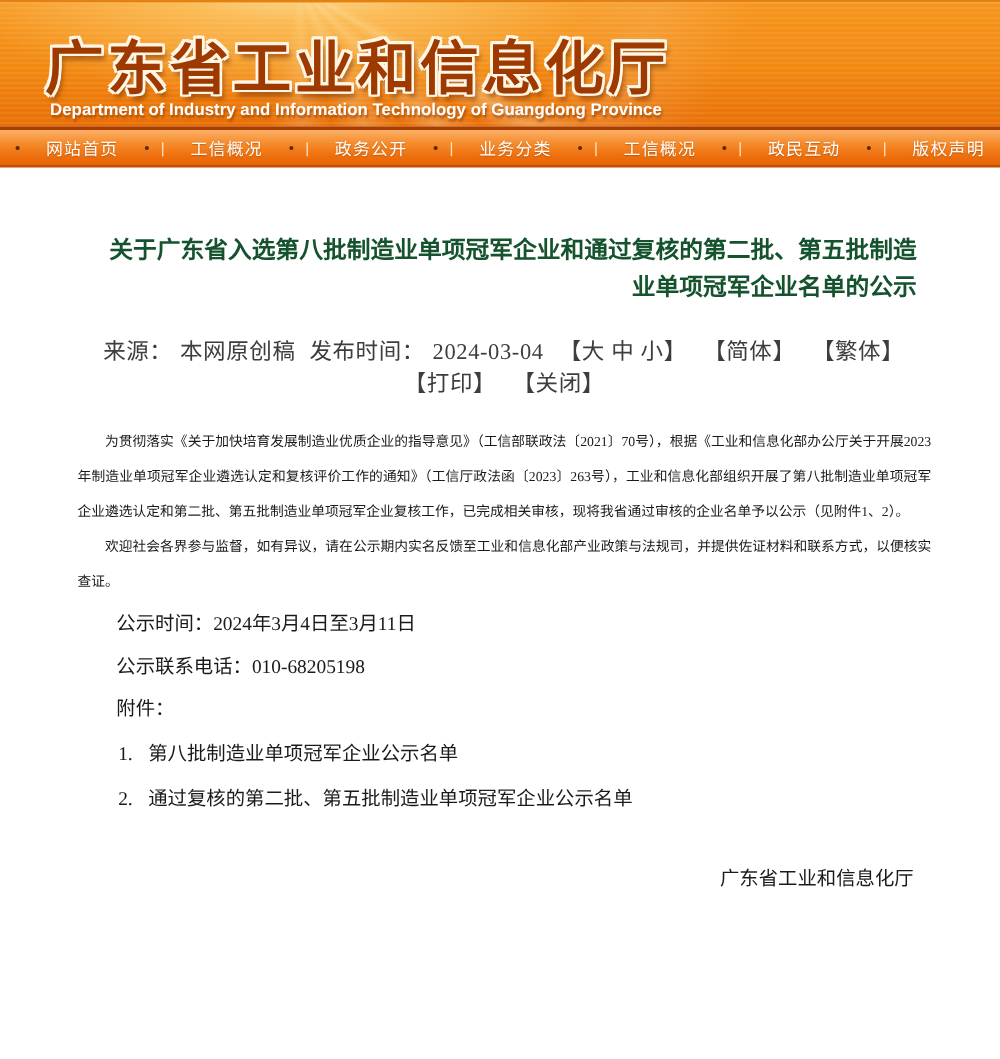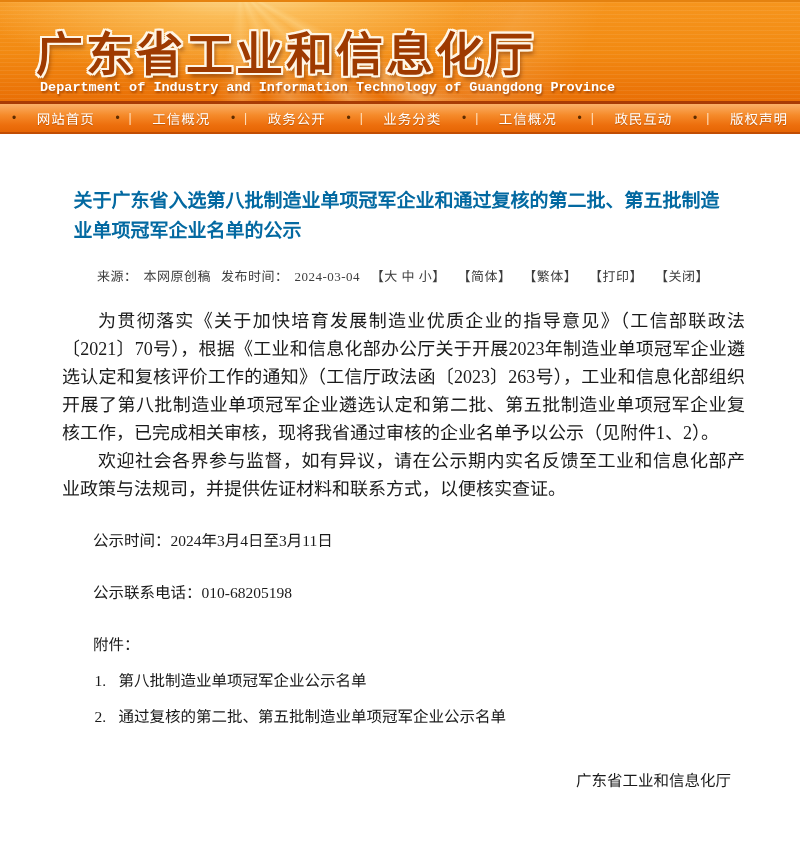--- a/index.html
+++ b/index.html
@@ -24,21 +24,21 @@
     color:#9e3a00;
     text-shadow:
       -2px -2px 0 #fff6e6, 0 -2px 0 #fff6e6, 2px -2px 0 #fff6e6,
       -2px 0 0 #fff6e6, 2px 0 0 #fff6e6,
       -2px 2px 0 #fff6e6, 0 2px 0 #fff6e6, 2px 2px 0 #fff6e6,
       3px 5px 4px rgba(110,40,0,0.55);
     white-space:nowrap;
   }
   .banner-subtitle{
     position:absolute; left:40px; top:78px;
-    font-family:Liberation Mono, monospace;
+    font-family:Liberation Sans, sans-serif;
     font-size:13.5px; font-weight:bold; color:#ffffff;
     text-shadow:1px 2px 2px rgba(150,60,0,0.75);
     white-space:nowrap;
   }
   .banner-divider{ height:3px; background:#a83c05; }
 
   
   .nav{
     height:30px; display:flex; align-items:center; justify-content:space-between;
     padding:0 12px;
@@ -50,34 +50,34 @@
     color:#ffffff; text-decoration:none; cursor:pointer;
     text-shadow:0 1px 1px rgba(160,70,0,0.6); letter-spacing:1px;
   }
   .nav .sep{ display:flex; align-items:center; gap:9px; }
   .nav .dot{ color:#5d2c00; font-size:12px; font-style:normal; }
   .nav .bar{ color:#ffe3c4; font-size:12px; font-style:normal; }
 
   
   .article{ padding:52px 55px 0 62px; color:#1a1a1a; }
   .article-title{
-    max-width:660px; margin:0 auto; text-align:left;
+    max-width:660px; margin:0 auto; text-align:right;
     font-family:"Liberation Sans", sans-serif;
-    font-size:19px; font-weight:bold; line-height:30px; color:#0369a1;
+    font-size:19px; font-weight:bold; line-height:30px; color:#14532d;
   }
   .meta{
     margin-top:20px; text-align:center;
-    font-size:13px; color:#3d3d3d; letter-spacing:0.5px;
+    font-size:18px; color:#3d3d3d; letter-spacing:0.5px;
   }
   .meta .seg{ margin:0 3px; }
   .meta .tool{ margin:0 4px; cursor:pointer; color:#3d3d3d; }
 
-  .body-text{ margin-top:22px; font-size:18px; line-height:28px; }
+  .body-text{ margin-top:22px; font-size:11px; line-height:28px; }
   .body-text p{ text-indent:2em; text-align:justify; }
-  .line{ text-indent:2em; margin-top:24px; font-size:15.5px; line-height:28px; }
+  .line{ text-indent:2em; margin-top:6px; font-size:15.5px; line-height:28px; }
   .spaced{ }
   .att-item{ display:flex; margin-top:8px; font-size:15.5px; line-height:28px; padding-left:2.1em; }
   .att-item .num{ margin-right:0.8em; }
 
   .signature{ width:max-content; margin:36px 14px 0 auto; text-align:center; font-size:15.5px; line-height:28px; }
   .signature .sig-date{ margin-top:8px; }
 
   
   .related{ padding:42px 0 0 65px; }
 </style>

